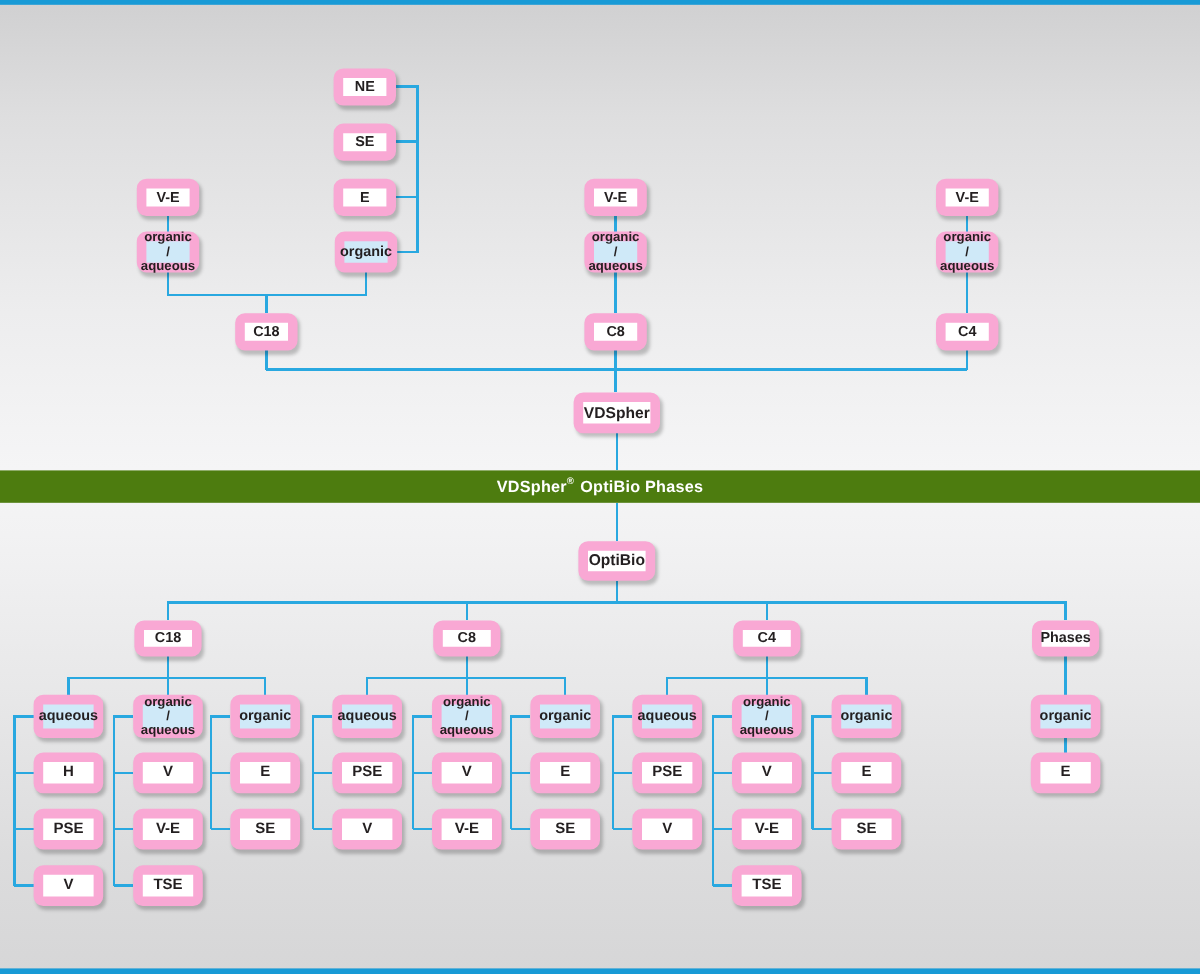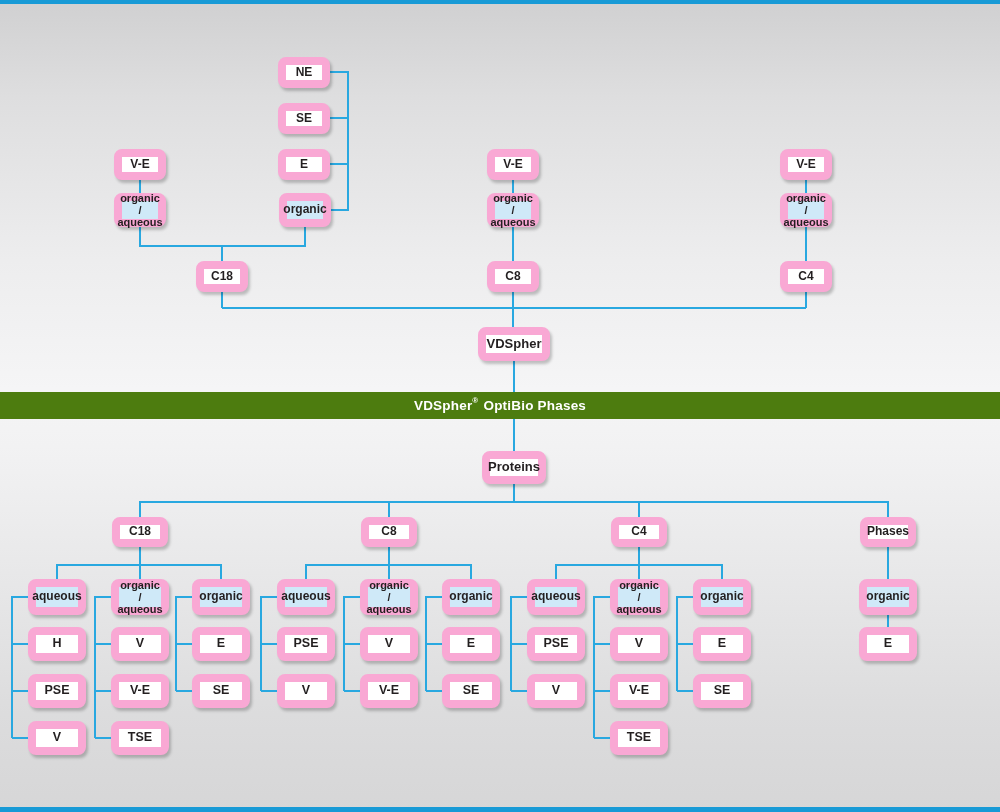--- a/index.html
+++ b/index.html
@@ -109,21 +109,21 @@
 <div class="b t" style="left:780px;top:261px">C4</div>
 
 <div class="b wideA" style="left:478px;top:327px">VDSpher</div>
 
 <div id="banner">
   <span>VDSpher</span>
     <span class="reg">®</span>
     <span class="rest">OptiBio Phases</span>
 </div>
 
-<div class="b wideB" style="left:482px;top:451px">Proteins</div>
+<div class="b wideB" style="left:482px;top:451px">OptiBio</div>
 
 <div class="b cat" style="left:112px;top:517px">C18</div>
 <div class="b cat" style="left:361px;top:517px">C8</div>
 <div class="b cat" style="left:611px;top:517px">C4</div>
 <div class="b cat" style="left:860px;top:517px">Phases</div>
 
 <div class="b m one" style="left:28px;top:579px">aqueous</div>
 <div class="b m" style="left:111px;top:579px">organic /
 aqueous</div>
 <div class="b m one" style="left:192px;top:579px">organic</div>

